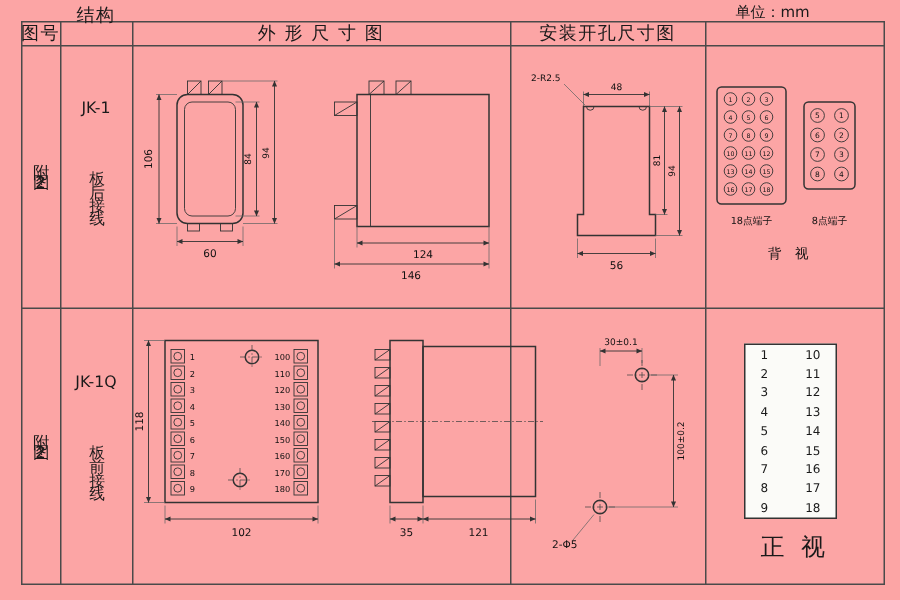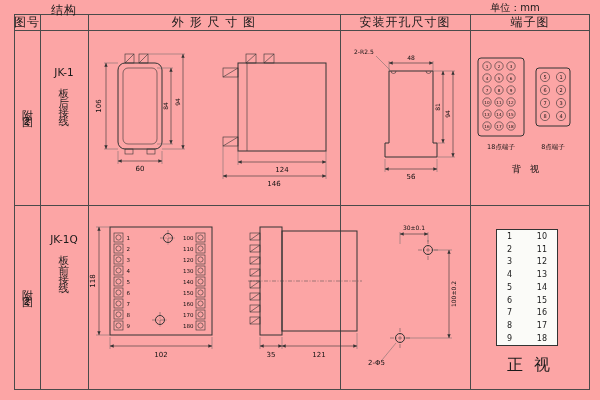--- a/index.html
+++ b/index.html
@@ -5,21 +5,21 @@
   *{box-sizing:border-box}
   html,body{margin:0;padding:0;background:#e8e8e6}
   .page{position:relative;width:600px;height:400px;background:#fca5a5;font-family:"DejaVu Sans","Liberation Sans",sans-serif;color:#1a1a1a;overflow:hidden}
   .gline{position:absolute;background:#4a4a4a}
   .outer{position:absolute;left:14px;top:14px;width:576px;height:376px;border:1px solid #4a4a4a}
   .cell{position:absolute;display:flex;align-items:center;justify-content:center;text-align:center}
   .hdr{font-size:12px;letter-spacing:1px}
   .unit{position:absolute;left:455px;top:1px;width:120px;text-align:center;font-size:10px}
   .vfig{writing-mode:vertical-lr;text-orientation:upright;font-size:11px;letter-spacing:7px;line-height:1}
   .vwire{writing-mode:vertical-lr;text-orientation:upright;font-size:10.5px;letter-spacing:9px;line-height:1}
-  .struct{flex-direction:column;justify-content:flex-start;gap:2px}
+  .struct{flex-direction:column;justify-content:flex-start;gap:27px}
   .model{font-size:10.5px}
   svg{position:absolute;overflow:visible}
   svg text{font-family:"DejaVu Sans","Liberation Sans",sans-serif;fill:#111}
   .dim{font-size:7px}
   .dimS{font-size:6px}
   .tnum{font-size:4.2px;text-anchor:middle}
   .tnum8{font-size:5px;text-anchor:middle}
   .t6{font-size:5.5px}
   .t55e{font-size:5.5px;text-anchor:end}
   .lbl{font-size:6.5px}
@@ -53,21 +53,20 @@
   <div class="gline" style="left:88px;top:14px;width:1px;height:376px"></div>
   <div class="gline" style="left:340px;top:14px;width:1px;height:376px"></div>
   <div class="gline" style="left:470px;top:14px;width:1px;height:376px"></div>
   <div class="gline" style="left:14px;top:30px;width:576px;height:1px"></div>
   <div class="gline" style="left:14px;top:205px;width:576px;height:1px"></div>
 
   <div class="cell hdr" style="left:14px;top:14px;width:26px;height:16px">图号</div>
   <div class="cell hdr" style="left:40px;top:2px;width:48px;height:16px">结构</div>
   <div class="cell hdr" style="left:340px;top:14px;width:130px;height:16px">安装开孔尺寸图</div>
   <div class="cell hdr" style="left:88px;top:14px;width:252px;height:16px">外 形 尺 寸 图</div>
-  <div class="cell hdr" style="left:470px;top:14px;width:120px;height:16px">端子图</div>
 
   <div class="cell" style="left:14px;top:30px;width:26px;height:175px">
     <div class="vfig">附图2</div>
   </div>
   <div class="cell struct" style="left:40px;top:30px;width:48px;height:175px;padding-top:36px">
     <div class="model">JK-1</div>
     <div class="vwire">板后接线</div>
   </div>
 
   <svg style="left:94px;top:48px" width="112" height="145" viewBox="0 0 112 145">
@@ -223,21 +222,21 @@
       <text class="tnum8" x="87" y="67.8">4</text>
     </g>
     <text class="lbl" x="27" y="99" text-anchor="middle">18点端子</text>
     <text class="lbl" x="79" y="99" text-anchor="middle">8点端子</text>
     <text class="lblB" x="53" y="122" text-anchor="middle">背 视</text>
   </svg>
 
   <div class="cell" style="left:14px;top:205px;width:26px;height:185px">
     <div class="vfig">附图2</div>
   </div>
-  <div class="cell struct" style="left:40px;top:205px;width:48px;height:185px;padding-top:28px">
+  <div class="cell struct" style="left:40px;top:205px;width:48px;height:185px;padding-top:44px">
     <div class="model">JK-1Q</div>
     <div class="vwire">板前接线</div>
   </div>
 
   <svg style="left:90px;top:215px" width="150" height="170" viewBox="0 0 150 170">
     <rect class="shape" x="20" y="12" width="102" height="108"></rect>
     <g class="thin">
       <rect x="24" y="18" width="9" height="9"></rect>
         <circle cx="28.5" cy="22.5" r="2.6"></circle>
       <rect x="24" y="29" width="9" height="9"></rect>

